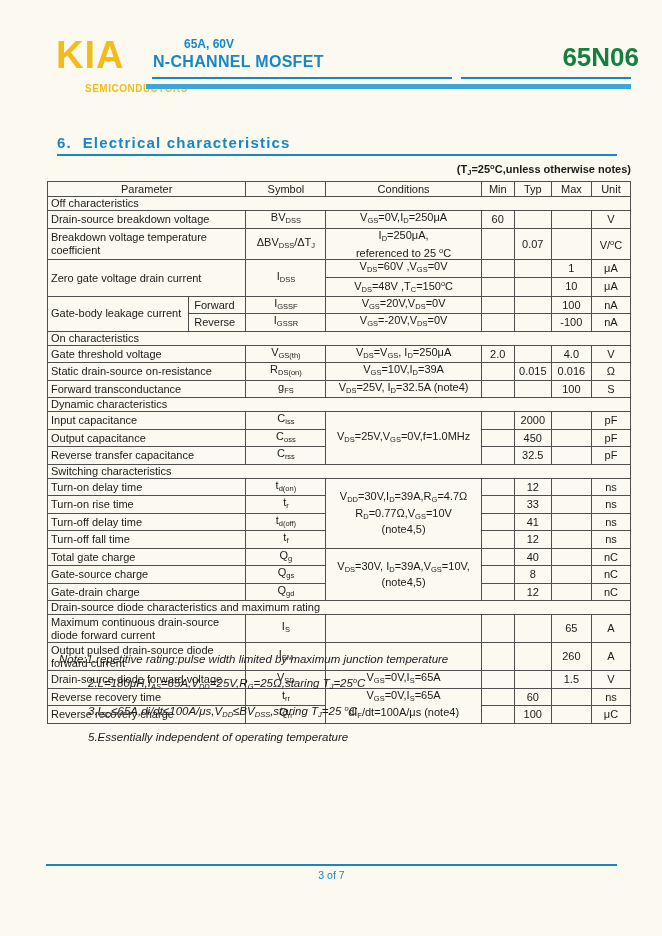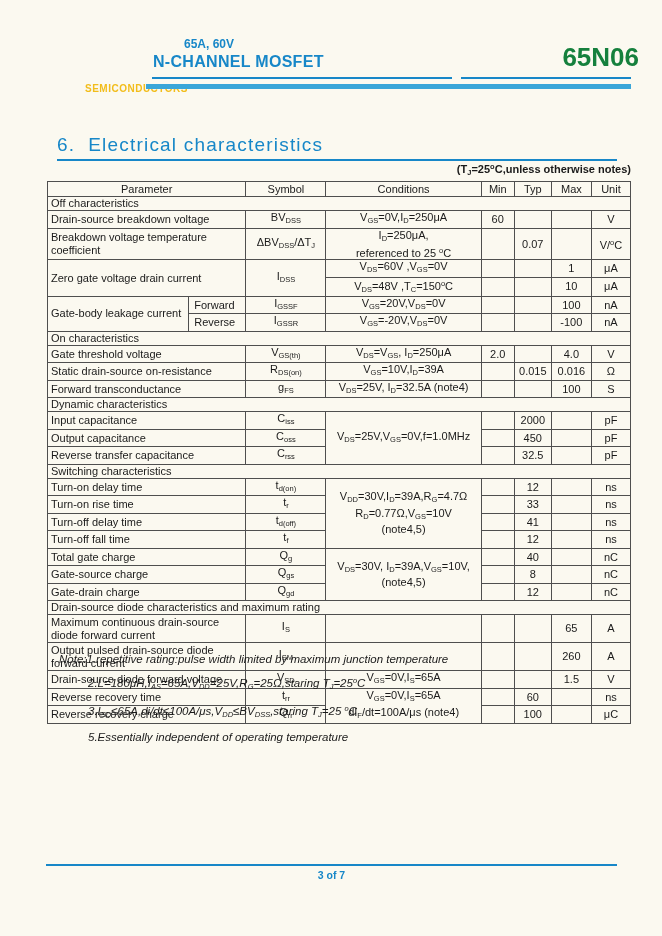--- a/index.html
+++ b/index.html
@@ -11,21 +11,21 @@
   .logo-sub{position:absolute;left:57px;top:83px;font-size:10px;font-weight:bold;color:#f2bd1b;letter-spacing:0.5px;margin-left:28px;}
   .rating{position:absolute;left:153px;top:37px;font-size:12px;font-weight:bold;color:#1787c8;margin-left:31px;}
   .devtype{position:absolute;left:153px;top:53px;font-size:16px;font-weight:bold;color:#1787c8;letter-spacing:0.3px;}
   .part{position:absolute;top:42px;right:23px;font-size:26px;font-weight:bold;color:#15803d;}
   .hline{position:absolute;top:77px;height:2px;background:#1787c8;}
   .hline-a{left:152px;width:300px;}
   .hline-b{left:461px;width:170px;}
   .hbar{position:absolute;left:146px;top:84px;width:485px;height:5px;background:#3aa6d9;}
 
   
-  .sec-title{position:absolute;left:57px;top:134px;width:560px;color:#1787c8;font-size:19px;font-weight:normal;letter-spacing:1.2px;border-bottom:2px solid #1787c8;padding-bottom:3px;}
+  .sec-title{position:absolute;left:57px;top:134px;width:560px;color:#1787c8;font-size:15px;font-weight:bold;letter-spacing:1.2px;border-bottom:2px solid #1787c8;padding-bottom:3px;}
   .cond-note{position:absolute;top:162px;left:331px;width:300px;text-align:right;font-size:11px;font-weight:bold;}
 
   
   table.ec{position:absolute;left:47px;top:181px;width:584px;border-collapse:collapse;table-layout:fixed;font-size:11px;color:#1a1a1a;}
   .ec th,.ec td{border:1px solid #4f4f4f;padding:0 3px;height:13px;line-height:12.5px;vertical-align:middle;overflow:hidden;}
   .ec th{font-weight:normal;text-align:center;height:14px;}
   .ec td.p{text-align:left;}
   .ec td.sub{text-align:left;padding-left:5px;}
   .ec td.s,.ec td.c,.ec td.v{text-align:center;}
   .ec td.sec{text-align:left;}
@@ -33,27 +33,28 @@
   sub{font-size:7.5px;vertical-align:-2px;}
   sup{font-size:7.5px;vertical-align:3.5px;}
 
   
   .notes{position:absolute;left:59px;top:648px;font-size:11.5px;}
   .note{line-height:22.4px;white-space:pre-wrap;font-style:italic;}
   .note.indent{padding-left:29px;}
 
   
   .f-line{position:absolute;left:46px;top:864px;width:571px;height:2px;background:#1787c8;}
-  .f-page{position:absolute;left:46px;top:869px;width:571px;text-align:center;font-size:10.5px;font-weight:bold;color:#1787c8;}
+  .f-page{position:absolute;left:46px;top:869px;width:571px;text-align:center;font-size:10.5px;font-weight:normal;color:#1787c8;}
 </style>
 </head>
 <body>
 
 <div class="page">
 
+  <div class="logo">KIA</div>
   <div class="logo-sub">SEMICONDUCTORS</div>
   <div class="rating">65A, 60V</div>
   <div class="devtype">N-CHANNEL MOSFET</div>
   <div class="part">65N06</div>
   <div class="hline hline-a"></div>
   <div class="hline hline-b"></div>
   <div class="hbar"></div>
 
   <div class="sec-title">6.&nbsp; Electrical characteristics</div>
   <div class="cond-note">(T<sub>J</sub>=25<sup>o</sup>C,unless otherwise notes)</div>

